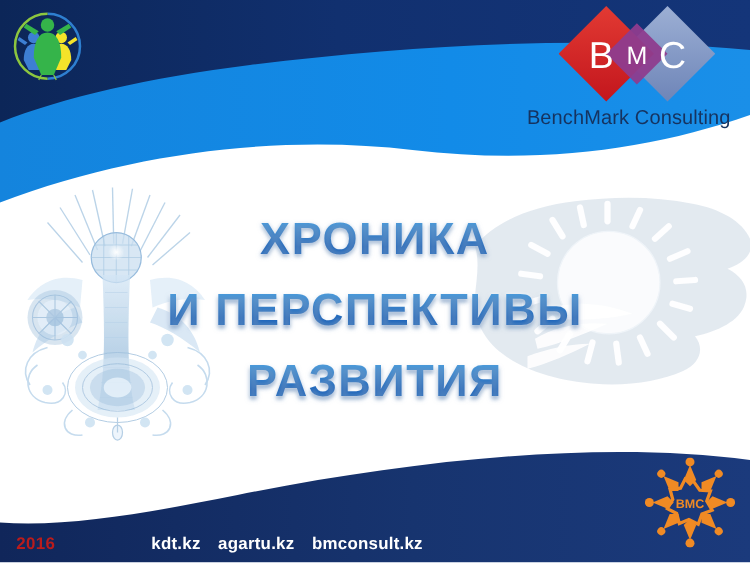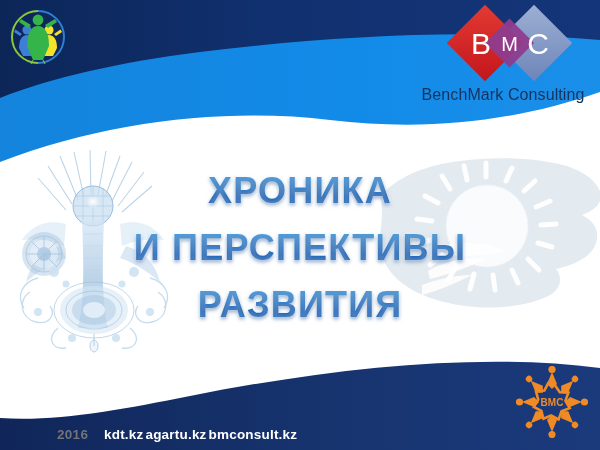--- a/index.html
+++ b/index.html
@@ -96,31 +96,30 @@
   }
 
   
   #year-label {
     position: absolute;
     left: 13px;
     top: 427px;
     font-family: "Liberation Sans", sans-serif;
     font-weight: bold;
     font-size: 13.5px;
-    color: #737373;
+    color: #b91c1c;
     letter-spacing: 0.3px;
     z-index: 8;
-    margin-left: 44px;
   }
   #site-links {
     position: absolute;
-    left: 104px;
+    left: 121px;
     top: 427px;
     display: flex;
-    gap: 2px;
+    gap: 14px;
     z-index: 8;
     justify-content: space-between;
   }
   #site-links .site-link {
     font-family: "Liberation Sans", sans-serif;
     font-weight: bold;
     font-size: 13.5px;
     color: #ffffff;
     letter-spacing: 0.2px;
     white-space: nowrap;

